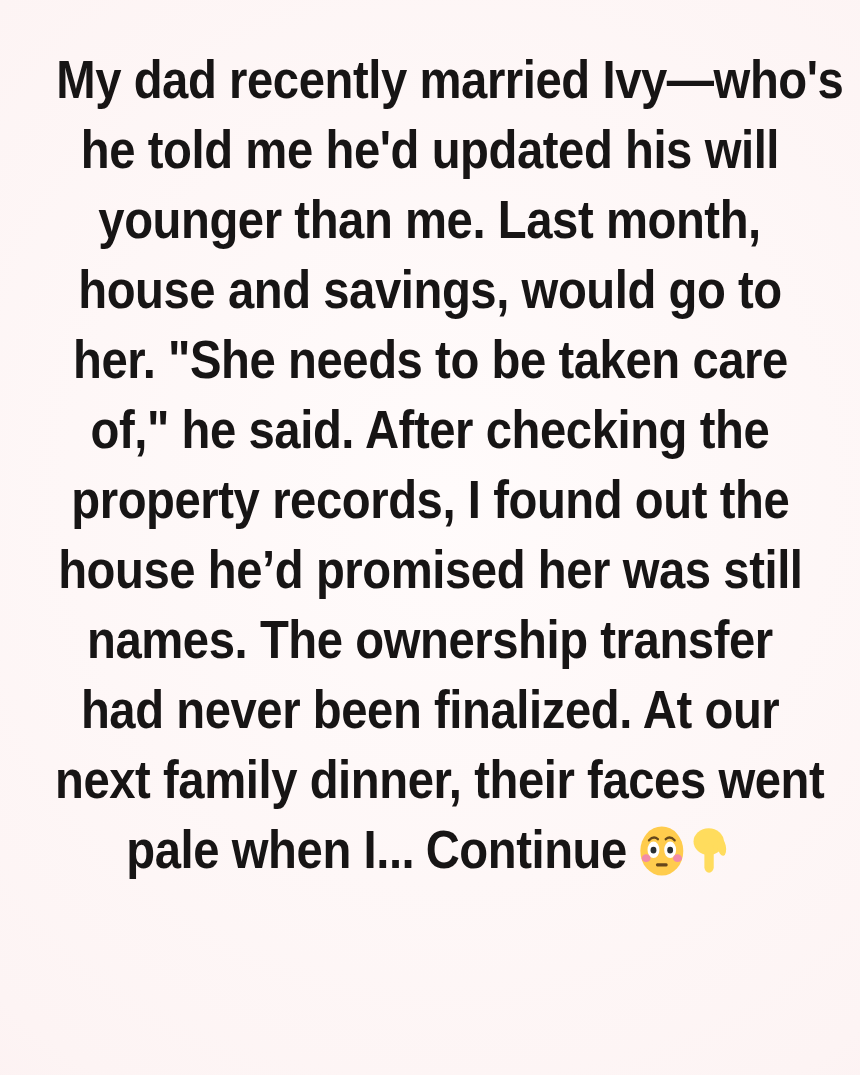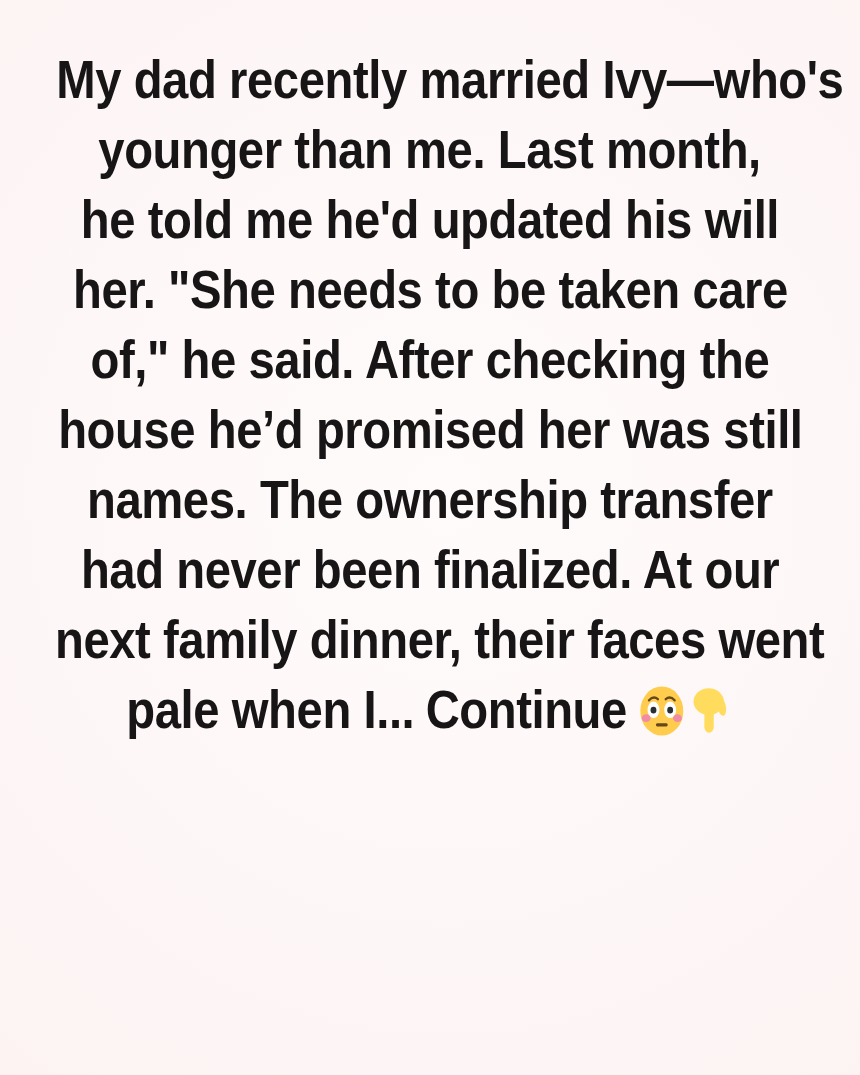--- a/index.html
+++ b/index.html
@@ -52,24 +52,26 @@
     margin-left: 3px;
   }
 </style>
 </head>
 <body>
 
 <div class="page">
   <div class="text-block">
 
     <div class="line"><span class="line-inner" style="transform: scaleX(0.875);">My dad recently married Ivy—who's</span></div>
+    <div class="line"><span class="line-inner" style="transform: scaleX(0.875);">he told me he'd updated his will</span></div>
     <div class="line"><span class="line-inner" style="transform: scaleX(0.875);">younger than me. Last month,</span></div>
-    <div class="line"><span class="line-inner" style="transform: scaleX(0.875);">he told me he'd updated his will</span></div>
+    <div class="line"><span class="line-inner" style="transform: scaleX(0.875);">house and savings, would go to</span></div>
     <div class="line"><span class="line-inner" style="transform: scaleX(0.875);">her. "She needs to be taken care</span></div>
     <div class="line"><span class="line-inner" style="transform: scaleX(0.875);">of," he said. After checking the</span></div>
+    <div class="line"><span class="line-inner" style="transform: scaleX(0.875);">property records, I found out the</span></div>
     <div class="line"><span class="line-inner" style="transform: scaleX(0.875);">house he’d promised her was still</span></div>
     <div class="line"><span class="line-inner" style="transform: scaleX(0.875);">names. The ownership transfer</span></div>
     <div class="line"><span class="line-inner" style="transform: scaleX(0.875);">had never been finalized. At our</span></div>
     <div class="line"><span class="line-inner" style="transform: scaleX(0.875);">next family dinner, their faces went</span></div>
 
     <div class="line">
       <span class="line-inner" style="transform: scaleX(0.875);">
         <span>pale when I...</span><span class="continue">Continue</span><svg class="emoji emoji-first" viewBox="0 0 36 36" aria-hidden="true">
           <circle cx="18" cy="18" r="17" fill="#ffcc4d"></circle>
           <path d="M7.8 10.6 q3.6 -3.4 7.2 -0.8" fill="none" stroke-width="1.7" stroke-linecap="round" stroke="#65471b"></path>

